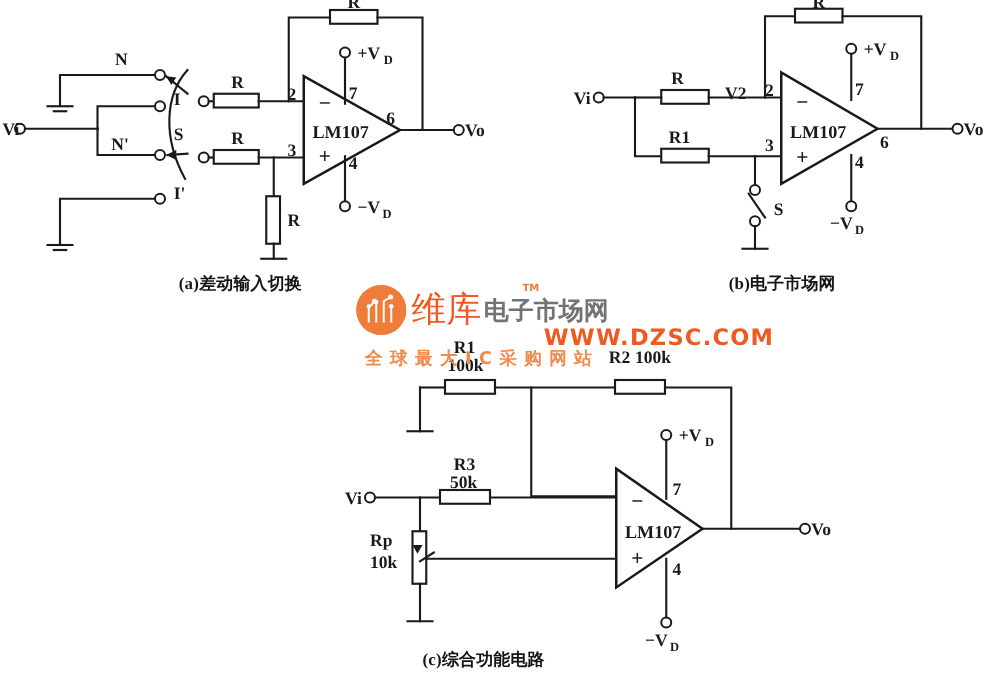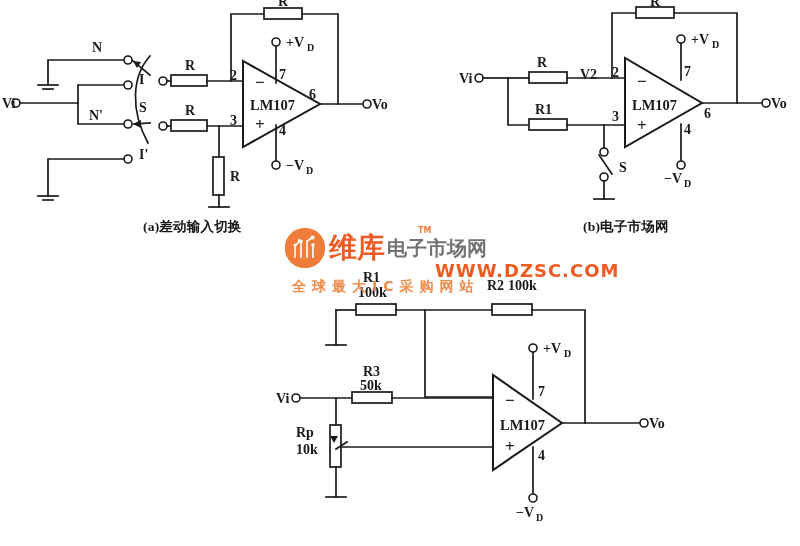--- a/index.html
+++ b/index.html
@@ -105,21 +105,21 @@
     width: 40px; height: 40px;
     border-radius: 50%;
     background: #ef7c38;
     position: relative;
     flex: none;
   }
   .wm-logo svg { position: absolute; left: 0; top: 0; }
   .wm-brand {
     font-family: "DejaVu Sans", "Liberation Sans", sans-serif;
     font-size: 28px;
-    font-weight: bold;
+    font-weight: normal;
     color: #ef5a22;
     margin-left: 4px;
     line-height: 1;
   }
   .wm-brand2 {
     font-family: "DejaVu Sans", "Liberation Sans", sans-serif;
     font-size: 20px;
     font-weight: bold;
     color: #737373;
     margin-left: 2px;
@@ -381,20 +381,21 @@
       </g>
       <g>
         <text class="lbl" x="516" y="517">−V</text>
         <text class="lbl-sub" x="536" y="521">D</text>
       </g>
     </g>
   </svg>
 
   <div class="caption" id="caption-a">(a)差动输入切换</div>
   <div class="caption" id="caption-b">(b)电子市场网</div>
+  <div class="caption" id="caption-c">(c)综合功能电路</div>
 
   <div id="watermark">
     <div class="wm-row1">
       <div class="wm-logo">
         <svg width="40" height="40" viewBox="0 0 40 40">
           <circle cx="20" cy="20" r="20" fill="#ef7c38"></circle>
           <g stroke="#ffffff" stroke-width="1.6" fill="none">
             <path d="M10,30 L10,18 L14,14"></path>
             <path d="M16,30 L16,15"></path>
             <path d="M22,30 L22,13 L27,10"></path>

